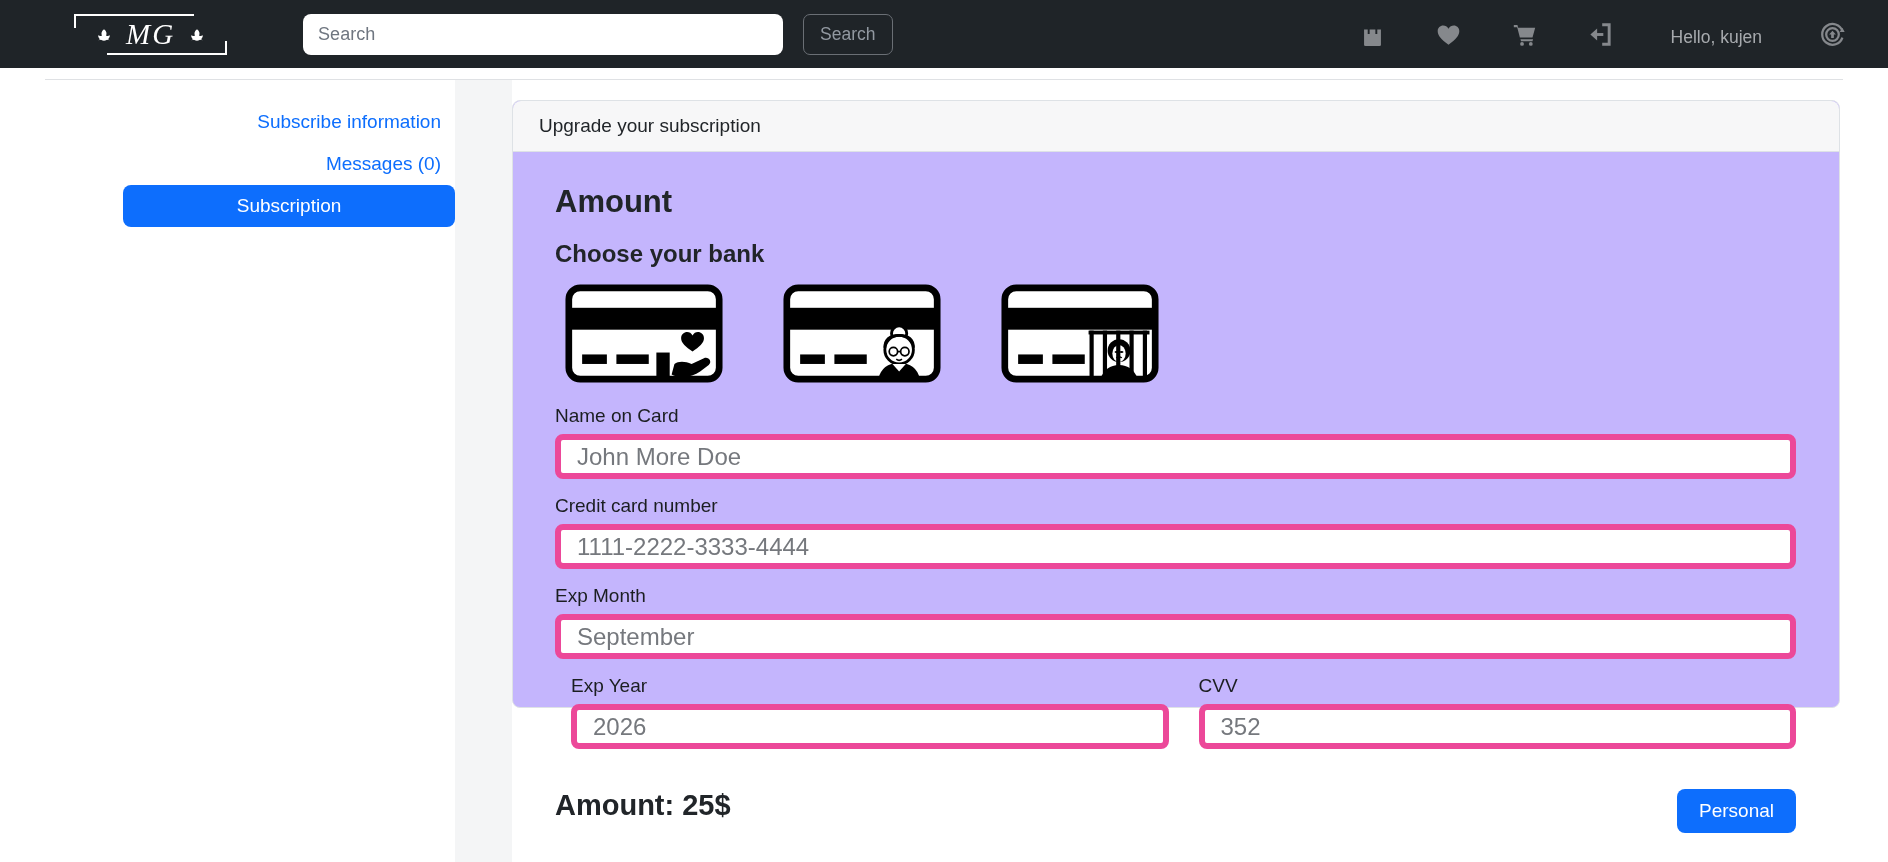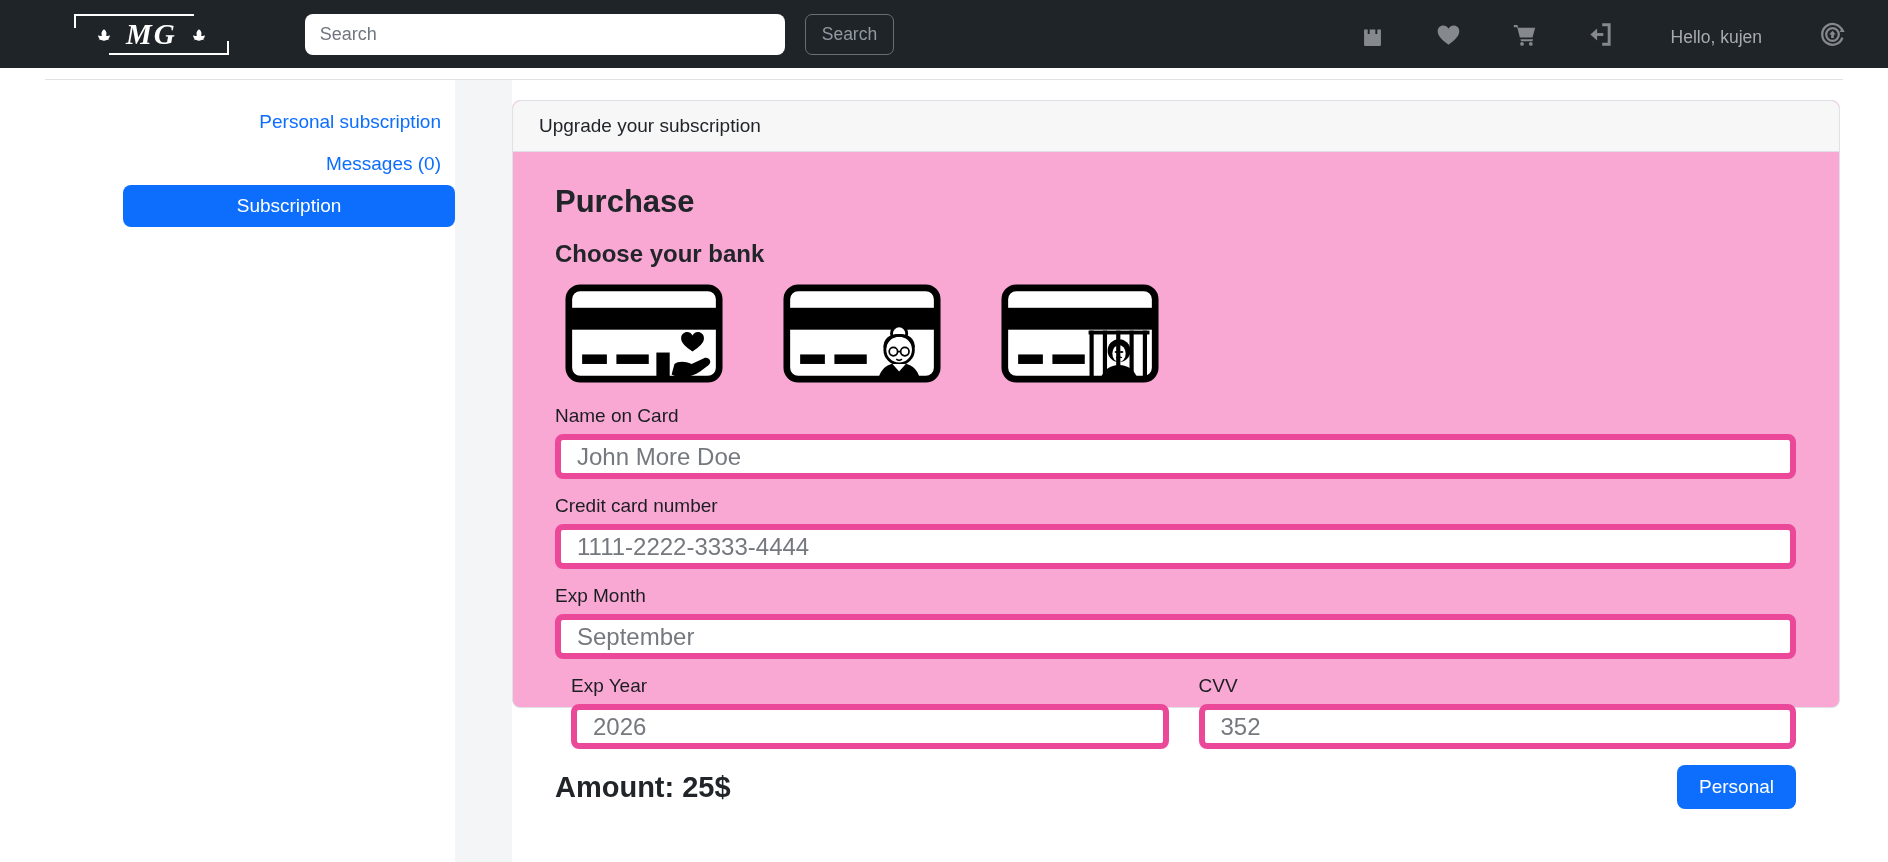--- a/index.html
+++ b/index.html
@@ -15,21 +15,21 @@
   .navbar {
     height:68px; background:#1f2428;
     display:flex; align-items:center;
     padding:0 42px 0 74px;
   }
   .logo { position:relative; display:flex; align-items:center; gap:10px; padding:12px 20px; color:#fff; }
   .logo::before { content:""; position:absolute; top:6px; left:0; width:118px; height:12px;
                   border-top:2px solid #fff; border-left:2px solid #fff; }
   .logo::after  { content:""; position:absolute; bottom:6px; right:0; width:118px; height:12px;
                   border-bottom:2px solid #fff; border-right:2px solid #fff; }
-  .logo-text { font-family:"Liberation Serif", serif; font-style:italic; font-weight:700;
+  .logo-text { font-family:"Liberation Serif", serif; font-style:italic; font-weight:400;
                font-size:29px; letter-spacing:2px; line-height:1; padding:0 2px; }
   .flower-svg { width:20px; height:20px; }
 
   .search-input {
     margin-left:76px; width:480px; height:41px;
     border:none; border-radius:8px; padding:0 15px;
     font-size:18px; font-family:inherit; color:#212529; outline:none;
   }
   .search-input::placeholder { color:#6f7680; opacity:1; }
   .search-btn {
@@ -56,21 +56,21 @@
   .side-pill {
     background:#0d6efd; color:#fff; border-radius:8px;
     width:332px; padding:10px 14px; text-align:center;
     font-size:19px; cursor:pointer;
   }
   .gutter { width:57px; background:#f4f5f6; height:100%; }
 
   
   .card {
     flex:1; margin-top:20px; height:608px;
-    border:1px solid #dee2e6; border-radius:8px; background:#f9a8d4;
+    border:1px solid #dee2e6; border-radius:8px; background:#c4b5fd;
   }
   .card-header {
     background:#f7f7f8; border-bottom:1px solid #dee2e6;
     border-radius:8px 8px 0 0;
     padding:14px 26px; font-size:19px;
   }
   .card-body { padding:16px 43px 0 42px; }
 
   .payment-title { font-size:31px; font-weight:700; margin:16px 0 20px; }
   .bank-title   { font-size:24px; font-weight:700; margin:0 0 16px; }
@@ -82,21 +82,21 @@
   .field { margin-bottom:16px; }
   .field label { display:block; font-size:19px; margin-bottom:7px; color:#1b1e21; }
   .field input {
     width:100%; height:45px; border:6px solid #ec4899; border-radius:8px;
     padding:0 16px; font-size:24px; font-family:inherit; color:#212529; outline:none;
   }
   .field input::placeholder { color:#75787d; opacity:1; }
   .row2 { display:flex; gap:30px;margin-left:16px; }
   .row2 .field { flex:1; }
 
-  .bottom-row { display:flex; justify-content:space-between; align-items:center; }
+  .bottom-row { display:flex; justify-content:space-between; margin-top:24px; }
   .amount { font-size:29px; font-weight:700; }
   .subscribe-btn {
     background:#0d6efd; color:#fff; border:none; border-radius:8px;
     padding:11px 22px; font-size:19px; font-family:inherit; cursor:pointer;
   }
 </style>
 </head>
 <body>
 
 <header class="navbar">
@@ -146,32 +146,32 @@
       <path fill="#85888c" d="M22.8 9.8h-4.4l2.4-3.8zM12 8.6l3 3.4h-1.8v3.2h-2.4V12H9z"></path>
     </svg>
   </div>
 </header>
 
 <hr class="top-rule">
 
 <div class="content">
 
   <nav class="sidebar">
-    <a class="side-link">Personal subscription</a>
+    <a class="side-link">Subscribe information</a>
     <a class="side-link">Messages (0)</a>
     <a class="side-pill">Subscription</a>
   </nav>
 
   <div class="gutter"></div>
 
   <section class="card">
     <div class="card-header">Upgrade your subscription</div>
 
     <div class="card-body">
-      <h2 class="payment-title">Purchase</h2>
+      <h2 class="payment-title">Amount</h2>
       <h4 class="bank-title">Choose your bank</h4>
 
       <div class="banks">
 
         <button class="bank-card">
           <svg viewBox="0 0 166 104">
             <rect x="4" y="4" width="158" height="96" rx="12" fill="#fff" stroke="#000" stroke-width="7"></rect>
             <rect x="7" y="25" width="152" height="23" fill="#000"></rect>
             <rect x="18" y="74" width="26" height="10" fill="#000"></rect>
             <rect x="54" y="74" width="34" height="10" fill="#000"></rect>

